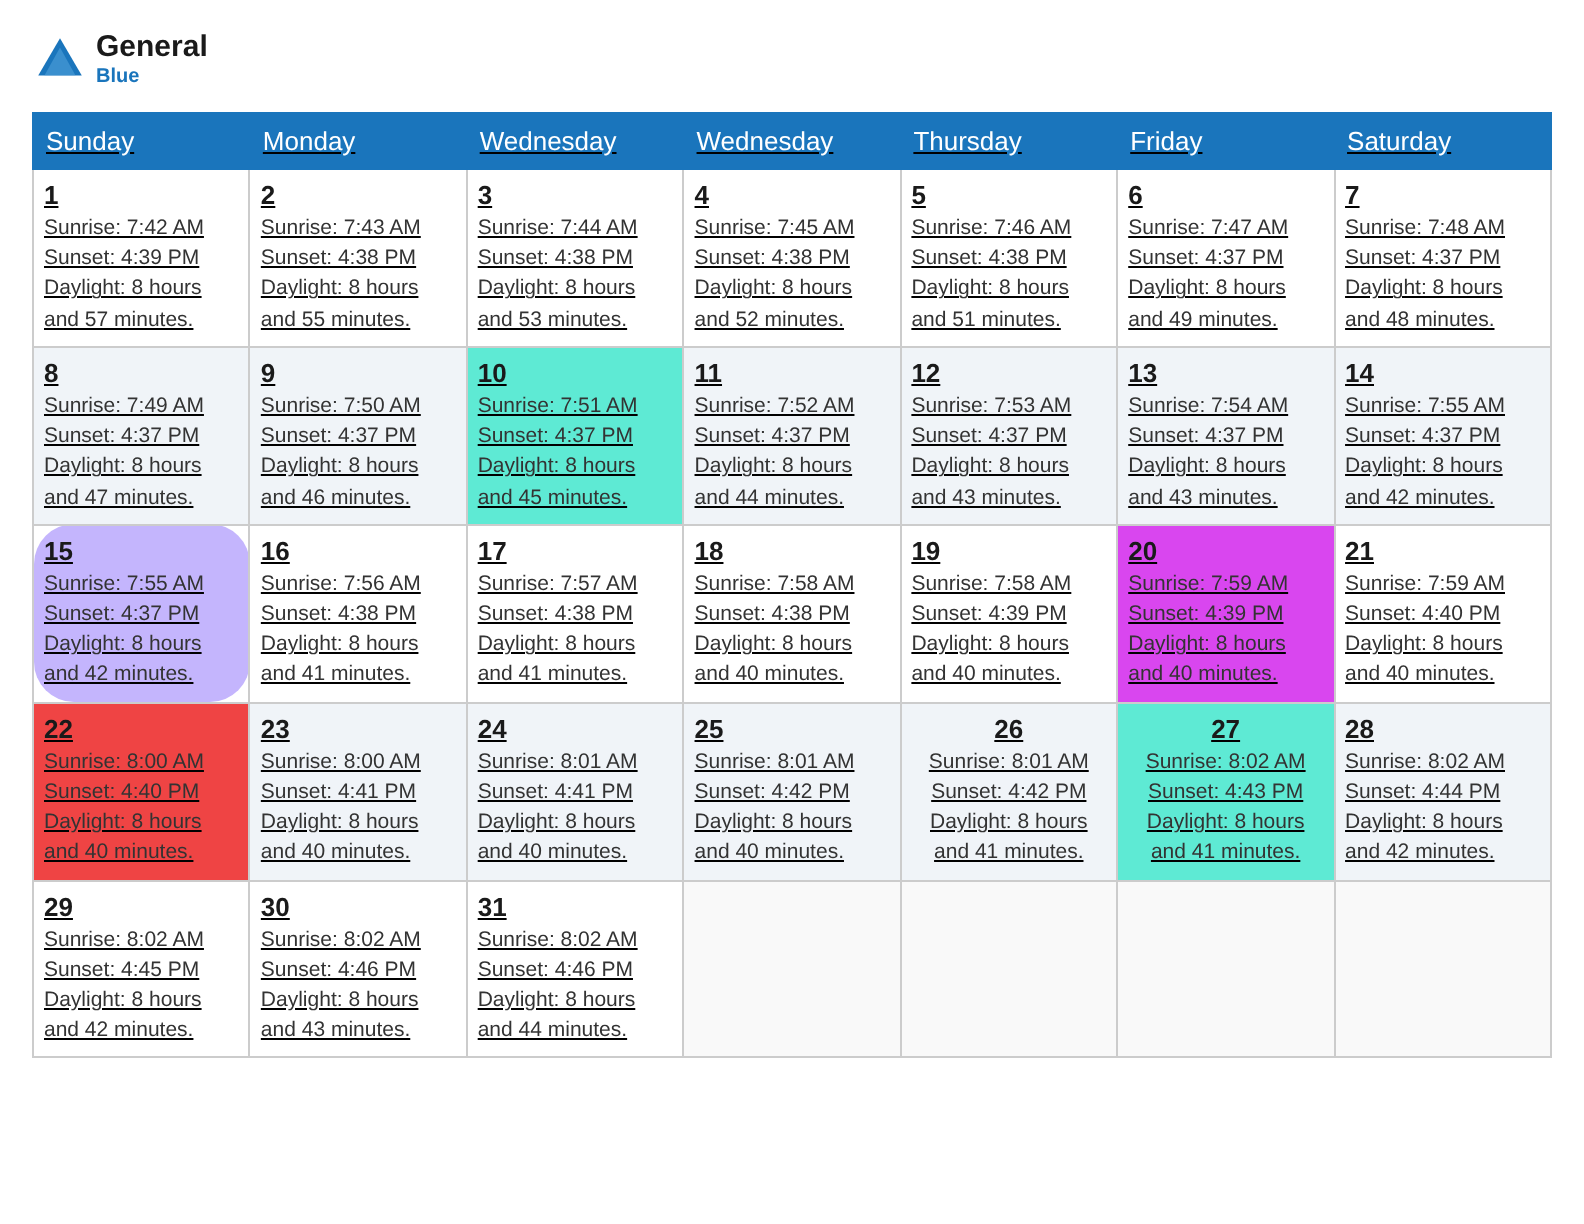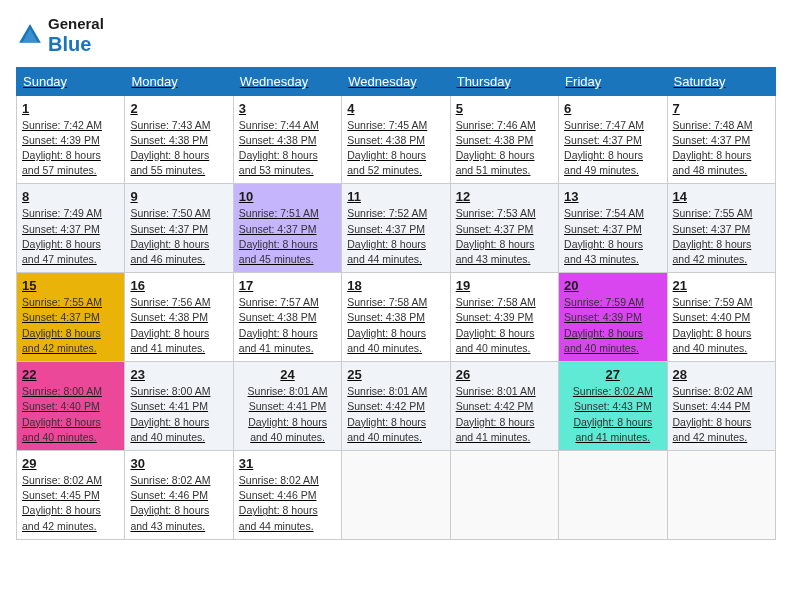--- a/index.html
+++ b/index.html
@@ -86,21 +86,21 @@
 <body>
 
 <div class="header">
   <div class="logo">
     <svg class="logo-icon" viewBox="0 0 36 36" xmlns="http://www.w3.org/2000/svg">
       <polygon points="18,4 32,28 4,28" fill="#1a75bc"></polygon>
       <polygon points="18,10 28,28 8,28" fill="#5aaae0" opacity="0.5"></polygon>
     </svg>
     <div>
       <div style="font-size:15px;font-weight:bold;color:#1a1a1a;line-height:1.1;">General</div>
-      <div style="font-size:20px;font-weight:bold;color:#1a75bc;line-height:1.1;">Blue</div>
+      <div style="font-size:10px;font-weight:bold;color:#1a75bc;line-height:1.1;">Blue</div>
     </div>
   </div>
   <div class="title-block">
     <div class="month-title"></div>
     <div class="location"></div>
   </div>
 </div>
 
 <table class="calendar-table">
   <thead>
@@ -120,41 +120,41 @@
         <td style="background: rgb(255, 255, 255);"><span class="day-number">2</span><span class="day-info">Sunrise: 7:43 AM<br>Sunset: 4:38 PM<br>Daylight: 8 hours and 55 minutes.</span></td>
         <td style="background: rgb(255, 255, 255);"><span class="day-number">3</span><span class="day-info">Sunrise: 7:44 AM<br>Sunset: 4:38 PM<br>Daylight: 8 hours and 53 minutes.</span></td>
         <td style="background: rgb(255, 255, 255);"><span class="day-number">4</span><span class="day-info">Sunrise: 7:45 AM<br>Sunset: 4:38 PM<br>Daylight: 8 hours and 52 minutes.</span></td>
         <td style="background: rgb(255, 255, 255);"><span class="day-number">5</span><span class="day-info">Sunrise: 7:46 AM<br>Sunset: 4:38 PM<br>Daylight: 8 hours and 51 minutes.</span></td>
         <td style="background: rgb(255, 255, 255);"><span class="day-number">6</span><span class="day-info">Sunrise: 7:47 AM<br>Sunset: 4:37 PM<br>Daylight: 8 hours and 49 minutes.</span></td>
         <td style="background: rgb(255, 255, 255);"><span class="day-number">7</span><span class="day-info">Sunrise: 7:48 AM<br>Sunset: 4:37 PM<br>Daylight: 8 hours and 48 minutes.</span></td>
       </tr>
       <tr>
         <td style="background: rgb(240, 244, 248);"><span class="day-number">8</span><span class="day-info">Sunrise: 7:49 AM<br>Sunset: 4:37 PM<br>Daylight: 8 hours and 47 minutes.</span></td>
         <td style="background: rgb(240, 244, 248);"><span class="day-number">9</span><span class="day-info">Sunrise: 7:50 AM<br>Sunset: 4:37 PM<br>Daylight: 8 hours and 46 minutes.</span></td>
-        <td style="background: #c4b5fd;"><span class="day-number">10</span><span class="day-info">Sunrise: 7:51 AM<br>Sunset: 4:37 PM<br>Daylight: 8 hours and 45 minutes.</span></td>
+        <td style="background: #5eead4;"><span class="day-number">10</span><span class="day-info">Sunrise: 7:51 AM<br>Sunset: 4:37 PM<br>Daylight: 8 hours and 45 minutes.</span></td>
         <td style="background: rgb(240, 244, 248);"><span class="day-number">11</span><span class="day-info">Sunrise: 7:52 AM<br>Sunset: 4:37 PM<br>Daylight: 8 hours and 44 minutes.</span></td>
         <td style="background: rgb(240, 244, 248);"><span class="day-number">12</span><span class="day-info">Sunrise: 7:53 AM<br>Sunset: 4:37 PM<br>Daylight: 8 hours and 43 minutes.</span></td>
         <td style="background: rgb(240, 244, 248);"><span class="day-number">13</span><span class="day-info">Sunrise: 7:54 AM<br>Sunset: 4:37 PM<br>Daylight: 8 hours and 43 minutes.</span></td>
         <td style="background: rgb(240, 244, 248);"><span class="day-number">14</span><span class="day-info">Sunrise: 7:55 AM<br>Sunset: 4:37 PM<br>Daylight: 8 hours and 42 minutes.</span></td>
       </tr>
       <tr>
-        <td style="background: #eab308;"><span class="day-number">15</span><span class="day-info">Sunrise: 7:55 AM<br>Sunset: 4:37 PM<br>Daylight: 8 hours and 42 minutes.</span></td>
+        <td style="background: #c4b5fd; border-radius: 20px;"><span class="day-number">15</span><span class="day-info">Sunrise: 7:55 AM<br>Sunset: 4:37 PM<br>Daylight: 8 hours and 42 minutes.</span></td>
         <td style="background: rgb(255, 255, 255);"><span class="day-number">16</span><span class="day-info">Sunrise: 7:56 AM<br>Sunset: 4:38 PM<br>Daylight: 8 hours and 41 minutes.</span></td>
         <td style="background: rgb(255, 255, 255);"><span class="day-number">17</span><span class="day-info">Sunrise: 7:57 AM<br>Sunset: 4:38 PM<br>Daylight: 8 hours and 41 minutes.</span></td>
         <td style="background: rgb(255, 255, 255);"><span class="day-number">18</span><span class="day-info">Sunrise: 7:58 AM<br>Sunset: 4:38 PM<br>Daylight: 8 hours and 40 minutes.</span></td>
         <td style="background: rgb(255, 255, 255);"><span class="day-number">19</span><span class="day-info">Sunrise: 7:58 AM<br>Sunset: 4:39 PM<br>Daylight: 8 hours and 40 minutes.</span></td>
         <td style="background: #d946ef;"><span class="day-number">20</span><span class="day-info">Sunrise: 7:59 AM<br>Sunset: 4:39 PM<br>Daylight: 8 hours and 40 minutes.</span></td>
         <td style="background: rgb(255, 255, 255);"><span class="day-number">21</span><span class="day-info">Sunrise: 7:59 AM<br>Sunset: 4:40 PM<br>Daylight: 8 hours and 40 minutes.</span></td>
       </tr>
       <tr>
-        <td style="background: #ec4899;"><span class="day-number">22</span><span class="day-info">Sunrise: 8:00 AM<br>Sunset: 4:40 PM<br>Daylight: 8 hours and 40 minutes.</span></td>
+        <td style="background: #ef4444;"><span class="day-number">22</span><span class="day-info">Sunrise: 8:00 AM<br>Sunset: 4:40 PM<br>Daylight: 8 hours and 40 minutes.</span></td>
         <td style="background: rgb(240, 244, 248);"><span class="day-number">23</span><span class="day-info">Sunrise: 8:00 AM<br>Sunset: 4:41 PM<br>Daylight: 8 hours and 40 minutes.</span></td>
-        <td style="background: rgb(240, 244, 248); text-align: center;"><span class="day-number">24</span><span class="day-info">Sunrise: 8:01 AM<br>Sunset: 4:41 PM<br>Daylight: 8 hours and 40 minutes.</span></td>
+        <td style="background: rgb(240, 244, 248);"><span class="day-number">24</span><span class="day-info">Sunrise: 8:01 AM<br>Sunset: 4:41 PM<br>Daylight: 8 hours and 40 minutes.</span></td>
         <td style="background: rgb(240, 244, 248);"><span class="day-number">25</span><span class="day-info">Sunrise: 8:01 AM<br>Sunset: 4:42 PM<br>Daylight: 8 hours and 40 minutes.</span></td>
-        <td style="background: rgb(240, 244, 248);"><span class="day-number">26</span><span class="day-info">Sunrise: 8:01 AM<br>Sunset: 4:42 PM<br>Daylight: 8 hours and 41 minutes.</span></td>
+        <td style="background: rgb(240, 244, 248); text-align: center;"><span class="day-number">26</span><span class="day-info">Sunrise: 8:01 AM<br>Sunset: 4:42 PM<br>Daylight: 8 hours and 41 minutes.</span></td>
         <td style="background: #5eead4; text-align: center;"><span class="day-number">27</span><span class="day-info">Sunrise: 8:02 AM<br>Sunset: 4:43 PM<br>Daylight: 8 hours and 41 minutes.</span></td>
         <td style="background: rgb(240, 244, 248);"><span class="day-number">28</span><span class="day-info">Sunrise: 8:02 AM<br>Sunset: 4:44 PM<br>Daylight: 8 hours and 42 minutes.</span></td>
       </tr>
       <tr>
         <td style="background: rgb(255, 255, 255);"><span class="day-number">29</span><span class="day-info">Sunrise: 8:02 AM<br>Sunset: 4:45 PM<br>Daylight: 8 hours and 42 minutes.</span></td>
         <td style="background: rgb(255, 255, 255); margin-top: 34px;"><span class="day-number">30</span><span class="day-info">Sunrise: 8:02 AM<br>Sunset: 4:46 PM<br>Daylight: 8 hours and 43 minutes.</span></td>
         <td style="background: rgb(255, 255, 255);"><span class="day-number">31</span><span class="day-info">Sunrise: 8:02 AM<br>Sunset: 4:46 PM<br>Daylight: 8 hours and 44 minutes.</span></td>
         <td class="empty-cell"></td>
         <td class="empty-cell"></td>
         <td class="empty-cell"></td>

